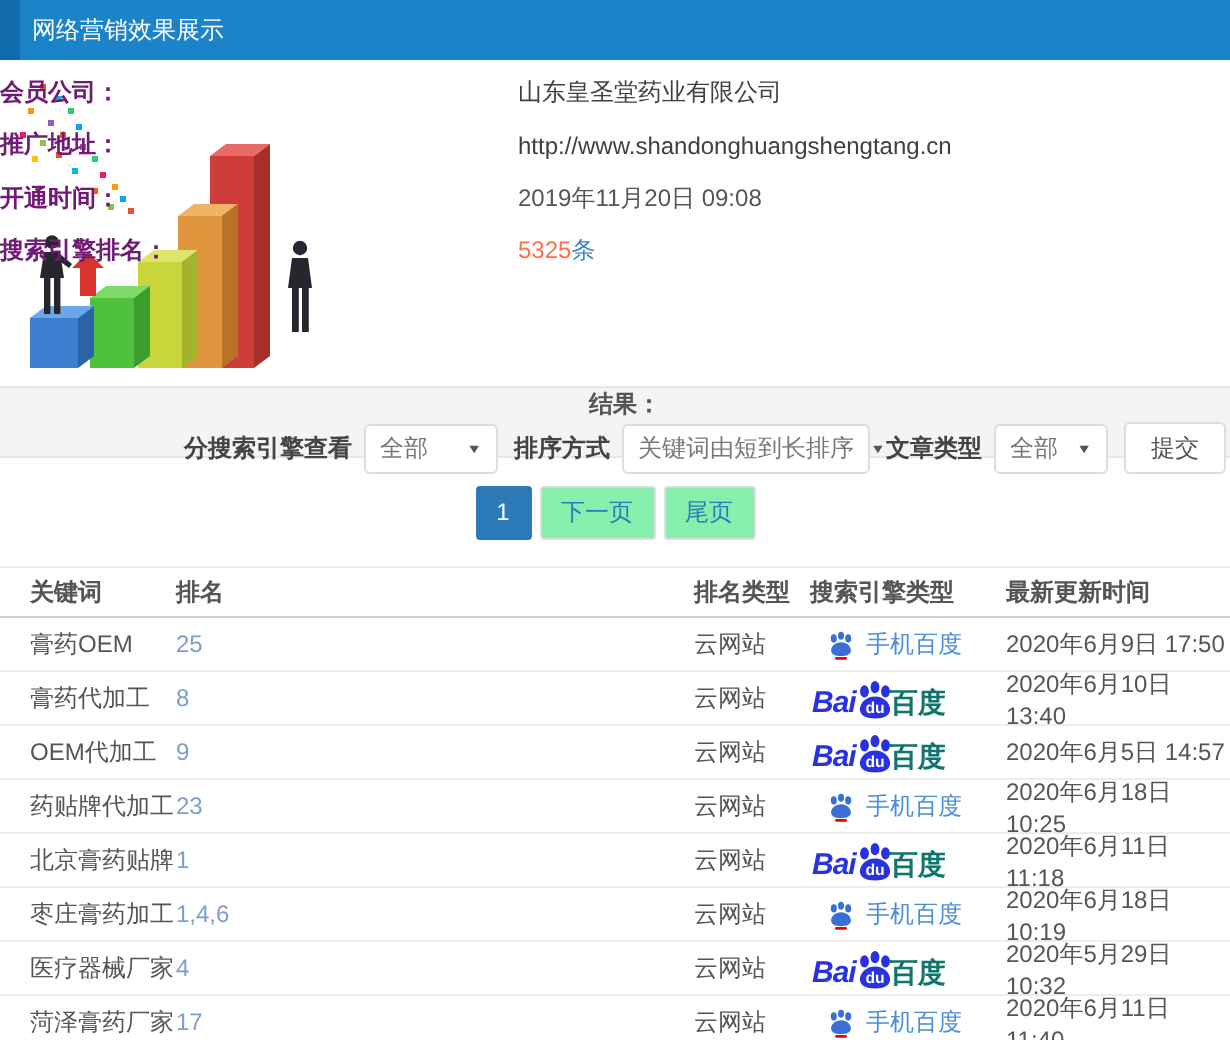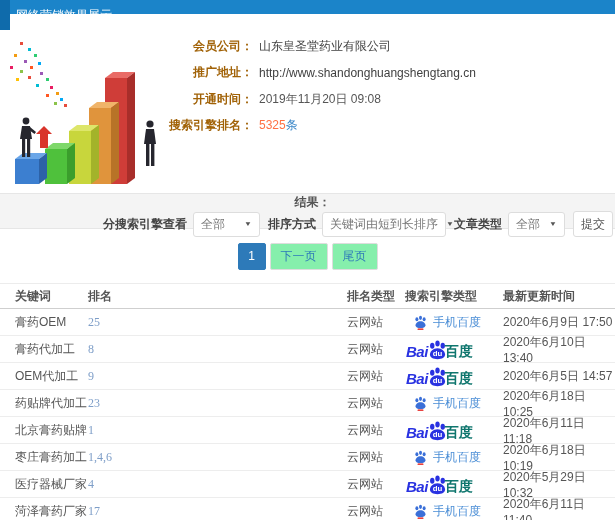--- a/index.html
+++ b/index.html
@@ -1,61 +1,61 @@
 <!DOCTYPE html>
 <html><head>
 <meta charset="utf-8">
 <style>
   * { margin:0; padding:0; box-sizing:border-box; }
   html,body { width:615px; height:520px; overflow:hidden; background:#fff;
     font-family:"Liberation Sans","DejaVu Sans",sans-serif; font-size:12px; color:#555; }
   .page { position:relative; width:615px; height:520px; }
 
   
-  .header { position:absolute; top:0; left:0; width:615px; height:14px; background:#1b84c9; }
+  .header { position:absolute; top:0; left:0; width:615px; height:30px; background:#1b84c9; }
   .header-accent { position:absolute; left:0; top:0; width:10px; height:30px; background:#0f6bab; }
   .header-title { position:absolute; left:16px; top:0; line-height:30px; color:#fff; font-size:12px; }
 
   
   .info { position:absolute; top:30px; left:0; width:615px; height:163px; }
   .illustration { position:absolute; left:2px; top:6px; width:185px; height:152px; }
   .info-rows { position:absolute; top:3px; left:0; right:0; }
   .info-row { display:flex; height:26.5px; align-items:center; }
-  .info-label { width:253px; text-align:right; font-weight:bold; color:#a16207; }
+  .info-label { width:253px; font-weight:bold; color:#701a75; }
   .info-value { margin-left:6px; color:#555; }
   .info-value.link { color:#404040; cursor:pointer; }
   .hl-num { color:#ff7043; }
   .hl-suffix { color:#3b87c8; }
 
   
   .filterbar { position:absolute; top:193px; left:0; width:615px; height:36px; background:#f4f4f4;
     border-top:1px solid #e6e6e6; border-bottom:1px solid #e6e6e6; display:flex; align-items:center; padding:0 2px 0 12px;flex-direction:column; }
   .result-label { font-weight:bold; color:#555; }
   .filter-right { margin-left:auto; display:flex; align-items:center; }
   .f-label { font-weight:bold; color:#444; margin:0 6px 0 8px; white-space:nowrap; }
   .select { background:#fff; border:1px solid #ddd; border-radius:3px; height:25px; display:flex;
     align-items:center; justify-content:space-between; padding:0 7px; color:#777; cursor:pointer; white-space:nowrap; }
   .select .arrow { font-size:8px; color:#555; margin-left:8px; transform:scaleY(.8); }
   .sel-engine { width:67px; } .sel-sort { width:124px; } .sel-article { width:57px; }
-  .submit-btn { margin-left:8px; width:40px; height:26px; background:#fff; border:1px solid #ddd;
+  .submit-btn { margin-left:8px; width:51px; height:26px; background:#fff; border:1px solid #ddd;
     border-radius:3px; color:#555; font-size:12px; cursor:pointer; }
 
   
   .pagination { position:absolute; top:229px; left:0; width:615px; height:54px;
     display:flex; align-items:center; justify-content:center; gap:4px; }
   .page-btn { height:27px; min-width:28px; padding:0 10px; display:flex; align-items:center; justify-content:center;
     background:#86efac; border:1px solid #ddd; border-radius:2px; color:#2d7ab9; cursor:pointer; }
   .page-btn.active { background:#2d7ab9; border-color:#2d7ab9; color:#fff; padding:0; width:28px; }
 
   
   .table { position:absolute; top:283px; left:0; width:615px; }
   .t-row { display:flex; align-items:center; padding-left:15px; }
   .t-head { height:26px; border-top:1px solid #ececec; border-bottom:1px solid #cfcfcf; font-weight:bold; color:#555; }
   .t-data { height:27px; border-bottom:1px solid #ededed; color:#555; }
-  .c1 { width:73px; } .c2 { width:259px;font-family:Liberation Serif, serif; } .c3 { width:58px; } .c4 { width:98px; display:flex; align-items:center; } .c5 { flex:1; }
+  .c1 { width:73px; } .c2 { width:259px; } .c3 { width:58px; } .c4 { width:98px; display:flex; align-items:center; } .c5 { flex:1; }
   .rank-link { color:#7e9ec8; cursor:pointer; }
   .engine-mobile { display:flex; align-items:center; margin-left:8px; color:#4b8ed6; cursor:pointer; }
   .engine-mobile svg { margin-right:5px; }
   .engine-pc { display:flex; align-items:flex-end; margin-left:1px; cursor:pointer; }
   .bd-bai { color:#2932e1; font-weight:bold; font-size:15px; letter-spacing:-0.5px; line-height:15px;font-style:italic; }
   .bd-brand { color:#0f766e; font-weight:bold; font-size:14px; line-height:15px; margin-left:-2px; }
   .engine-pc svg { margin:0 -1px -2px -1px; }
 </style>
 </head>
 <body>

